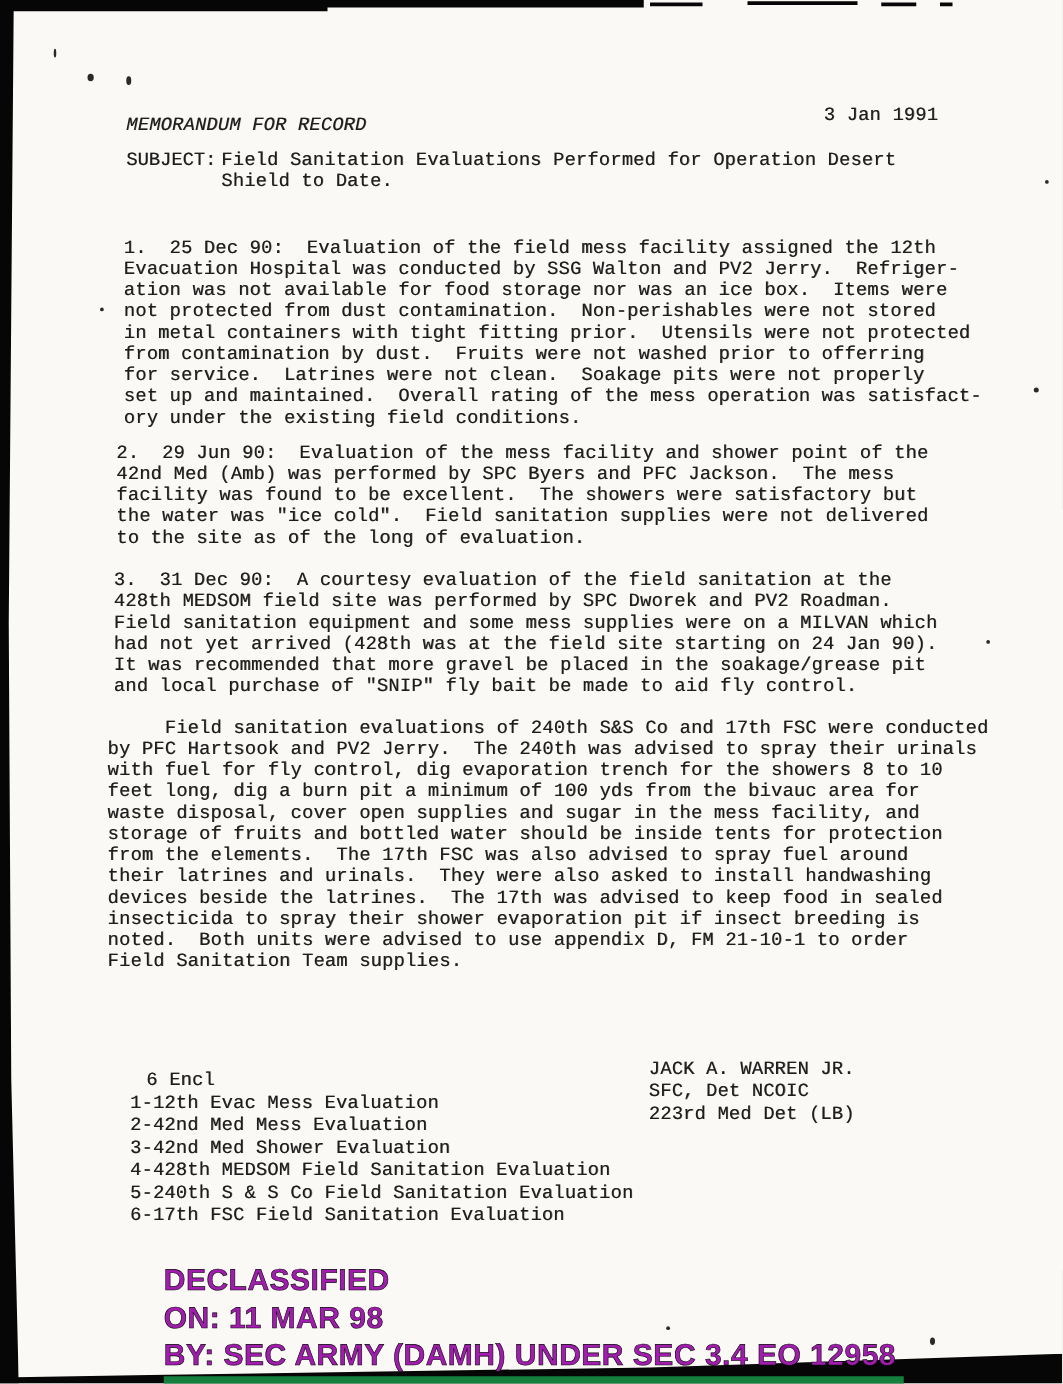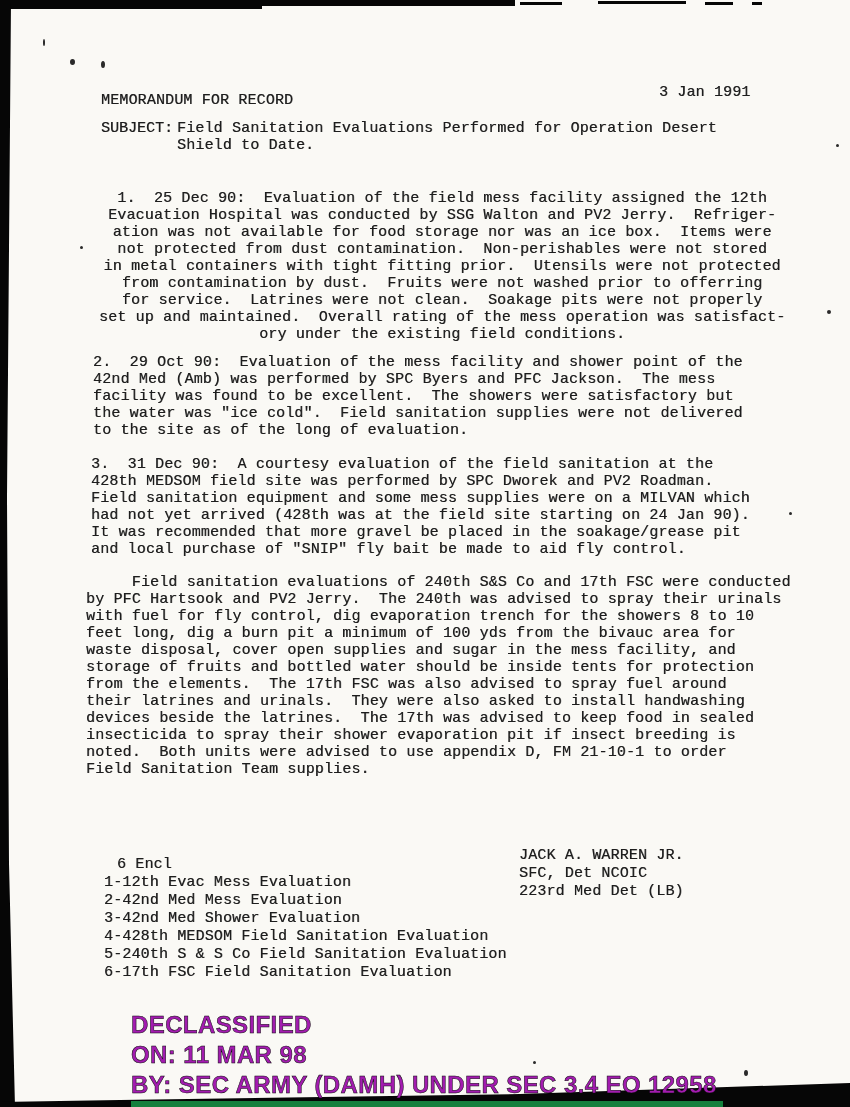--- a/index.html
+++ b/index.html
@@ -16,25 +16,25 @@
   .line{
     white-space:pre;
     line-height:17px;
     letter-spacing:0.15px;
     text-shadow:0.45px 0 0 rgba(25,25,25,0.6);
   }
   .memo-title,.memo-date{
     white-space:pre;letter-spacing:0.15px;
     text-shadow:0.45px 0 0 rgba(25,25,25,0.6);
   }
-  .memo-title{left:101px;top:92px;}
+  .memo-title{left:101px;top:92px;font-style:italic;}
   .memo-date{left:659px;top:84px;}
   .subject{left:101px;top:120px;display:flex;}
   .subject-label{flex:0 0 76px;line-height:17px;white-space:pre;text-shadow:0.45px 0 0 rgba(25,25,25,0.6);}
-  .para-1{left:99px;top:190px;text-align:center;}
+  .para-1{left:99px;top:190px;}
   .para-2{left:93px;top:354px;}
   .para-3{left:91px;top:456px;}
   .para-4{left:86px;top:574px;}
   .encl{left:104px;top:856px;}
   .encl .line{line-height:18px;}
   .encl .line:first-child{padding-left:13px;}
   .sig{left:519px;top:847px;}
   .sig .line{line-height:18px;}
   
   .stamp{
@@ -105,21 +105,21 @@
         <div class="line">Evacuation Hospital was conducted by SSG Walton and PV2 Jerry.  Refriger-</div>
         <div class="line">ation was not available for food storage nor was an ice box.  Items were</div>
         <div class="line">not protected from dust contamination.  Non-perishables were not stored</div>
         <div class="line">in metal containers with tight fitting prior.  Utensils were not protected</div>
         <div class="line">from contamination by dust.  Fruits were not washed prior to offerring</div>
         <div class="line">for service.  Latrines were not clean.  Soakage pits were not properly</div>
         <div class="line">set up and maintained.  Overall rating of the mess operation was satisfact-</div>
         <div class="line">ory under the existing field conditions.</div>
       </div>
     <div class="para-2 block">
-        <div class="line">2.  29 Oct 90:  Evaluation of the mess facility and shower point of the</div>
+        <div class="line">2.  29 Jun 90:  Evaluation of the mess facility and shower point of the</div>
         <div class="line">42nd Med (Amb) was performed by SPC Byers and PFC Jackson.  The mess</div>
         <div class="line">facility was found to be excellent.  The showers were satisfactory but</div>
         <div class="line">the water was "ice cold".  Field sanitation supplies were not delivered</div>
         <div class="line">to the site as of the long of evaluation.</div>
       </div>
     <div class="para-3 block">
         <div class="line">3.  31 Dec 90:  A courtesy evaluation of the field sanitation at the</div>
         <div class="line">428th MEDSOM field site was performed by SPC Dworek and PV2 Roadman.</div>
         <div class="line">Field sanitation equipment and some mess supplies were on a MILVAN which</div>
         <div class="line">had not yet arrived (428th was at the field site starting on 24 Jan 90).</div>

